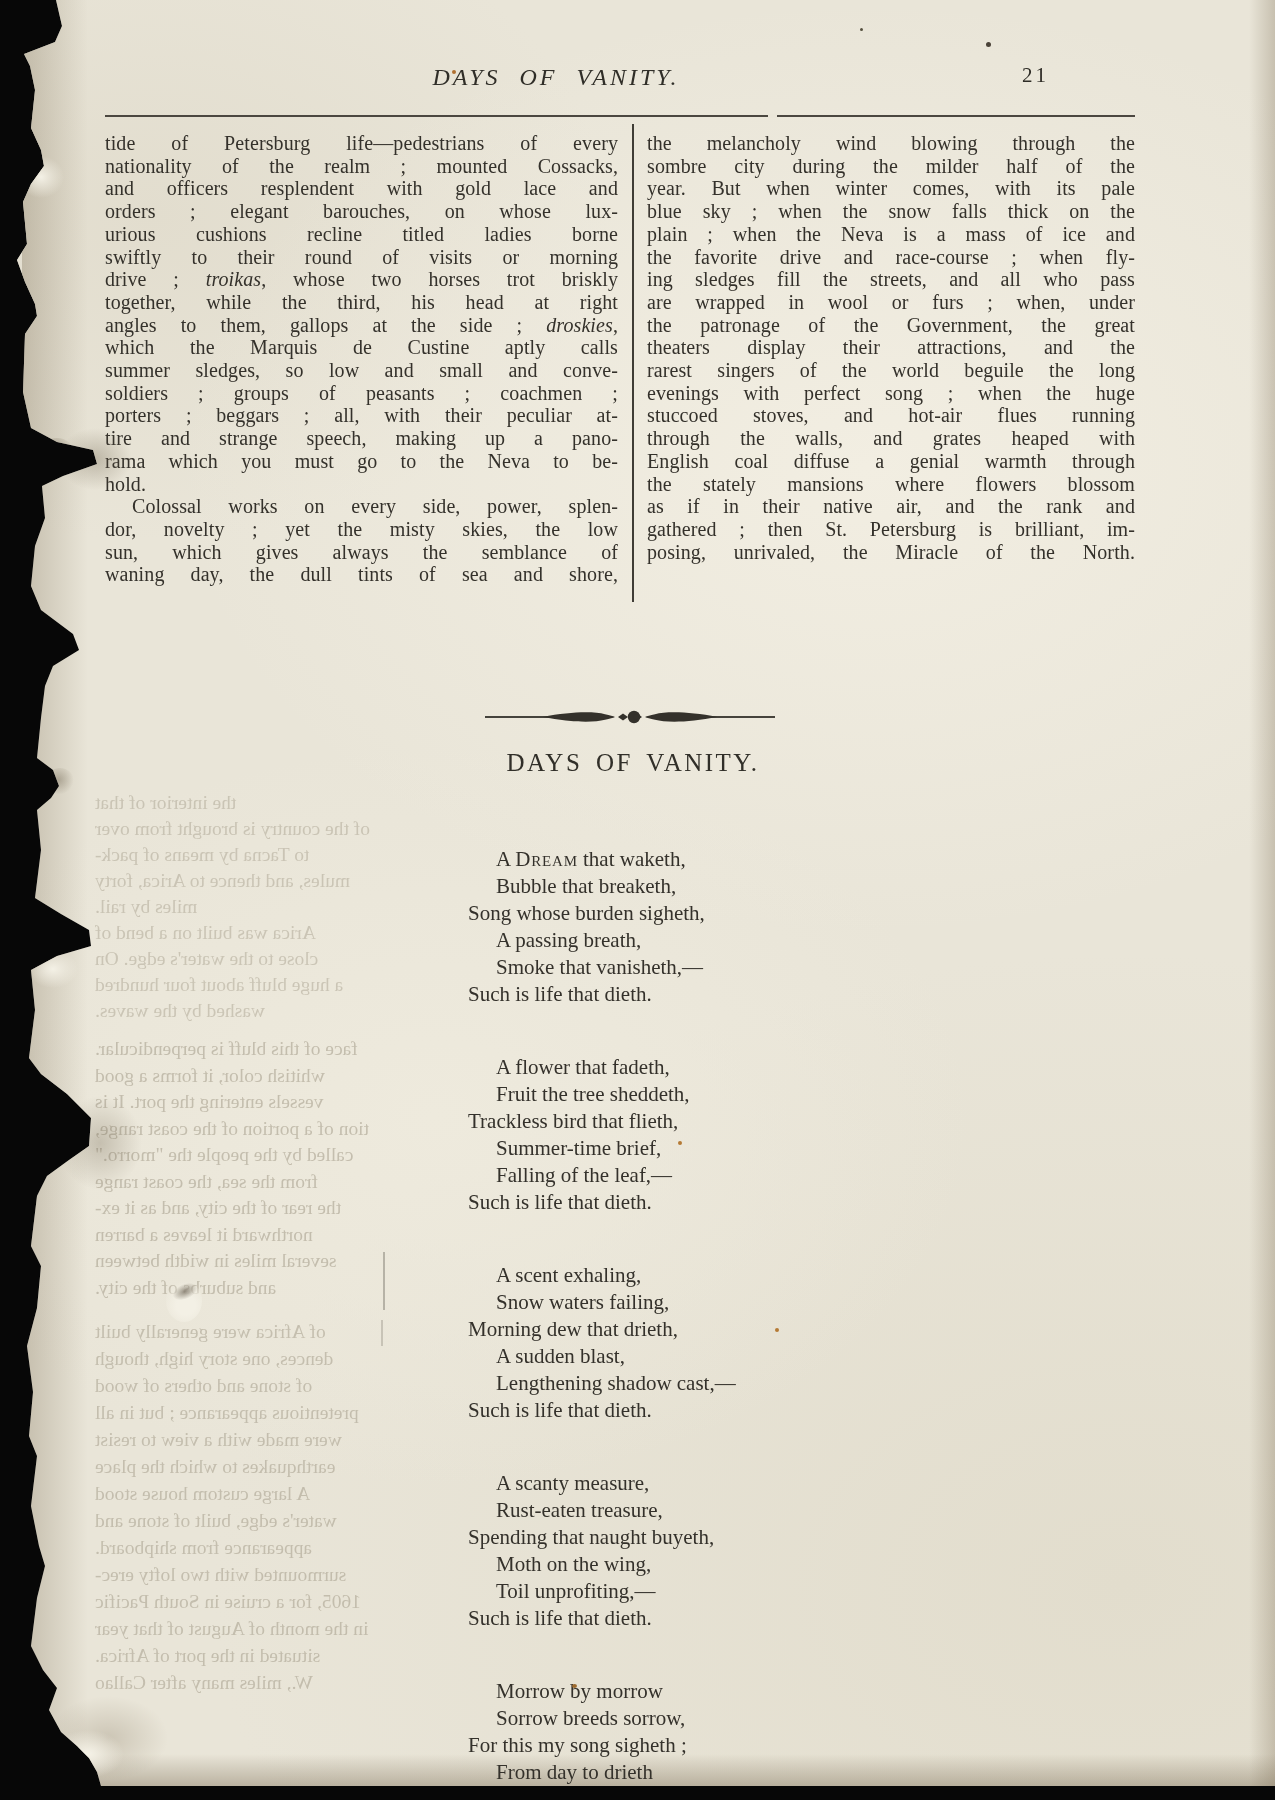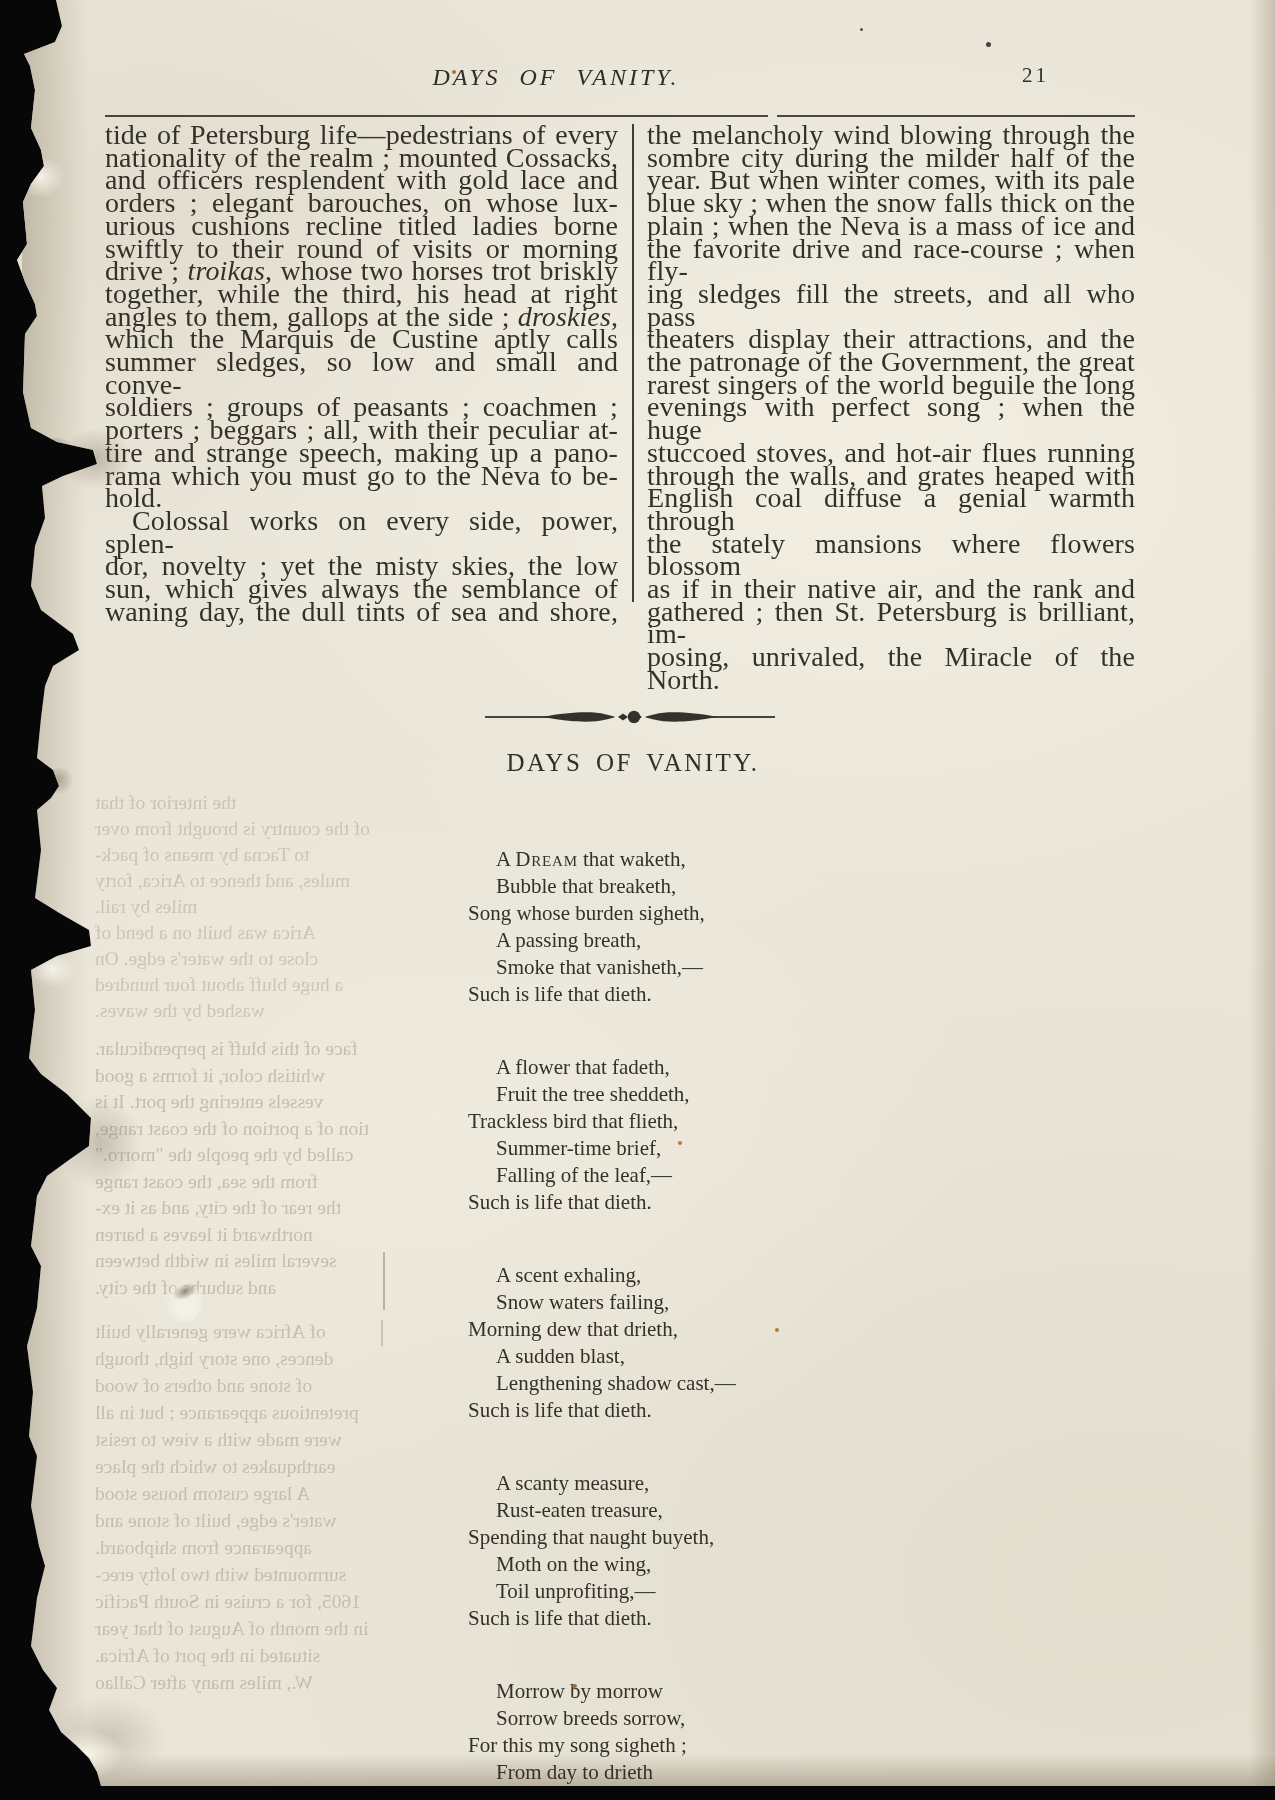--- a/index.html
+++ b/index.html
@@ -44,21 +44,21 @@
   .content{position:absolute;left:105px;top:14px;width:1030px;height:1640px;z-index:3;
     color:#34312b;font-family:Liberation Serif, serif;}
   .running-header{position:absolute;top:50px;left:0;width:100%;text-align:center;
     transform:translateX(-64px);
     font-style:italic;font-size:24px;letter-spacing:3px;word-spacing:10px;color:#302e28;}
   .page-number{position:absolute;top:49px;right:86px;font-size:21px;letter-spacing:3px;color:#2e2c26;margin-left:23px;}
   .header-rule{position:absolute;top:101px;left:0;width:100%;height:2px;background:#4b4740;}
   .rule-gap{position:absolute;top:100px;left:663px;width:9px;height:4px;background:#eae6d9;}
 
   .columns{position:absolute;top:110px;left:0;width:100%;display:flex;}
-  .column{font-size:28px;line-height:22.7px;letter-spacing:.1px;}
+  .column{font-size:20px;line-height:22.7px;letter-spacing:.1px;margin-top:8px;}
   .column.left{width:513px;}
   .col-rule{width:2px;height:478px;background:#403d36;margin-left:14px;margin-right:13px;}
   .column.right{width:488px;}
   .line{text-align:justify;text-align-last:justify;}
   .line.no-just-last{text-align-last:left;}
   .line.fl{text-indent:27px;}
   .it{font-style:italic;}
   .sc{font-variant:small-caps;letter-spacing:.8px;}
 
   .ornament{position:absolute;left:380px;top:694px;z-index:3;}
@@ -179,22 +179,23 @@
         <div class="col-rule"></div>
         <div class="column right" id="col-right">
             <div class="para">
               <div class="line">the melancholy wind blowing through the</div>
               <div class="line">sombre city during the milder half of the</div>
               <div class="line">year. But when winter comes, with its pale</div>
               <div class="line">blue sky ; when the snow falls thick on the</div>
               <div class="line">plain ; when the Neva is a mass of ice and</div>
               <div class="line">the favorite drive and race-course ; when fly-</div>
               <div class="line">ing sledges fill the streets, and all who pass</div>
+              <div class="line">are wrapped in wool or furs ; when, under</div>
+              <div class="line">the patronage of the Government, the great</div>
               <div class="line">theaters display their attractions, and the</div>
-              <div class="line">the patronage of the Government, the great</div>
               <div class="line">rarest singers of the world beguile the long</div>
               <div class="line">evenings with perfect song ; when the huge</div>
               <div class="line">stuccoed stoves, and hot-air flues running</div>
               <div class="line">through the walls, and grates heaped with</div>
               <div class="line">English coal diffuse a genial warmth through</div>
               <div class="line">the stately mansions where flowers blossom</div>
               <div class="line">as if in their native air, and the rank and</div>
               <div class="line">gathered ; then St. Petersburg is brilliant, im-</div>
               <div class="line">posing, unrivaled, the Miracle of the North.</div>
             </div>

